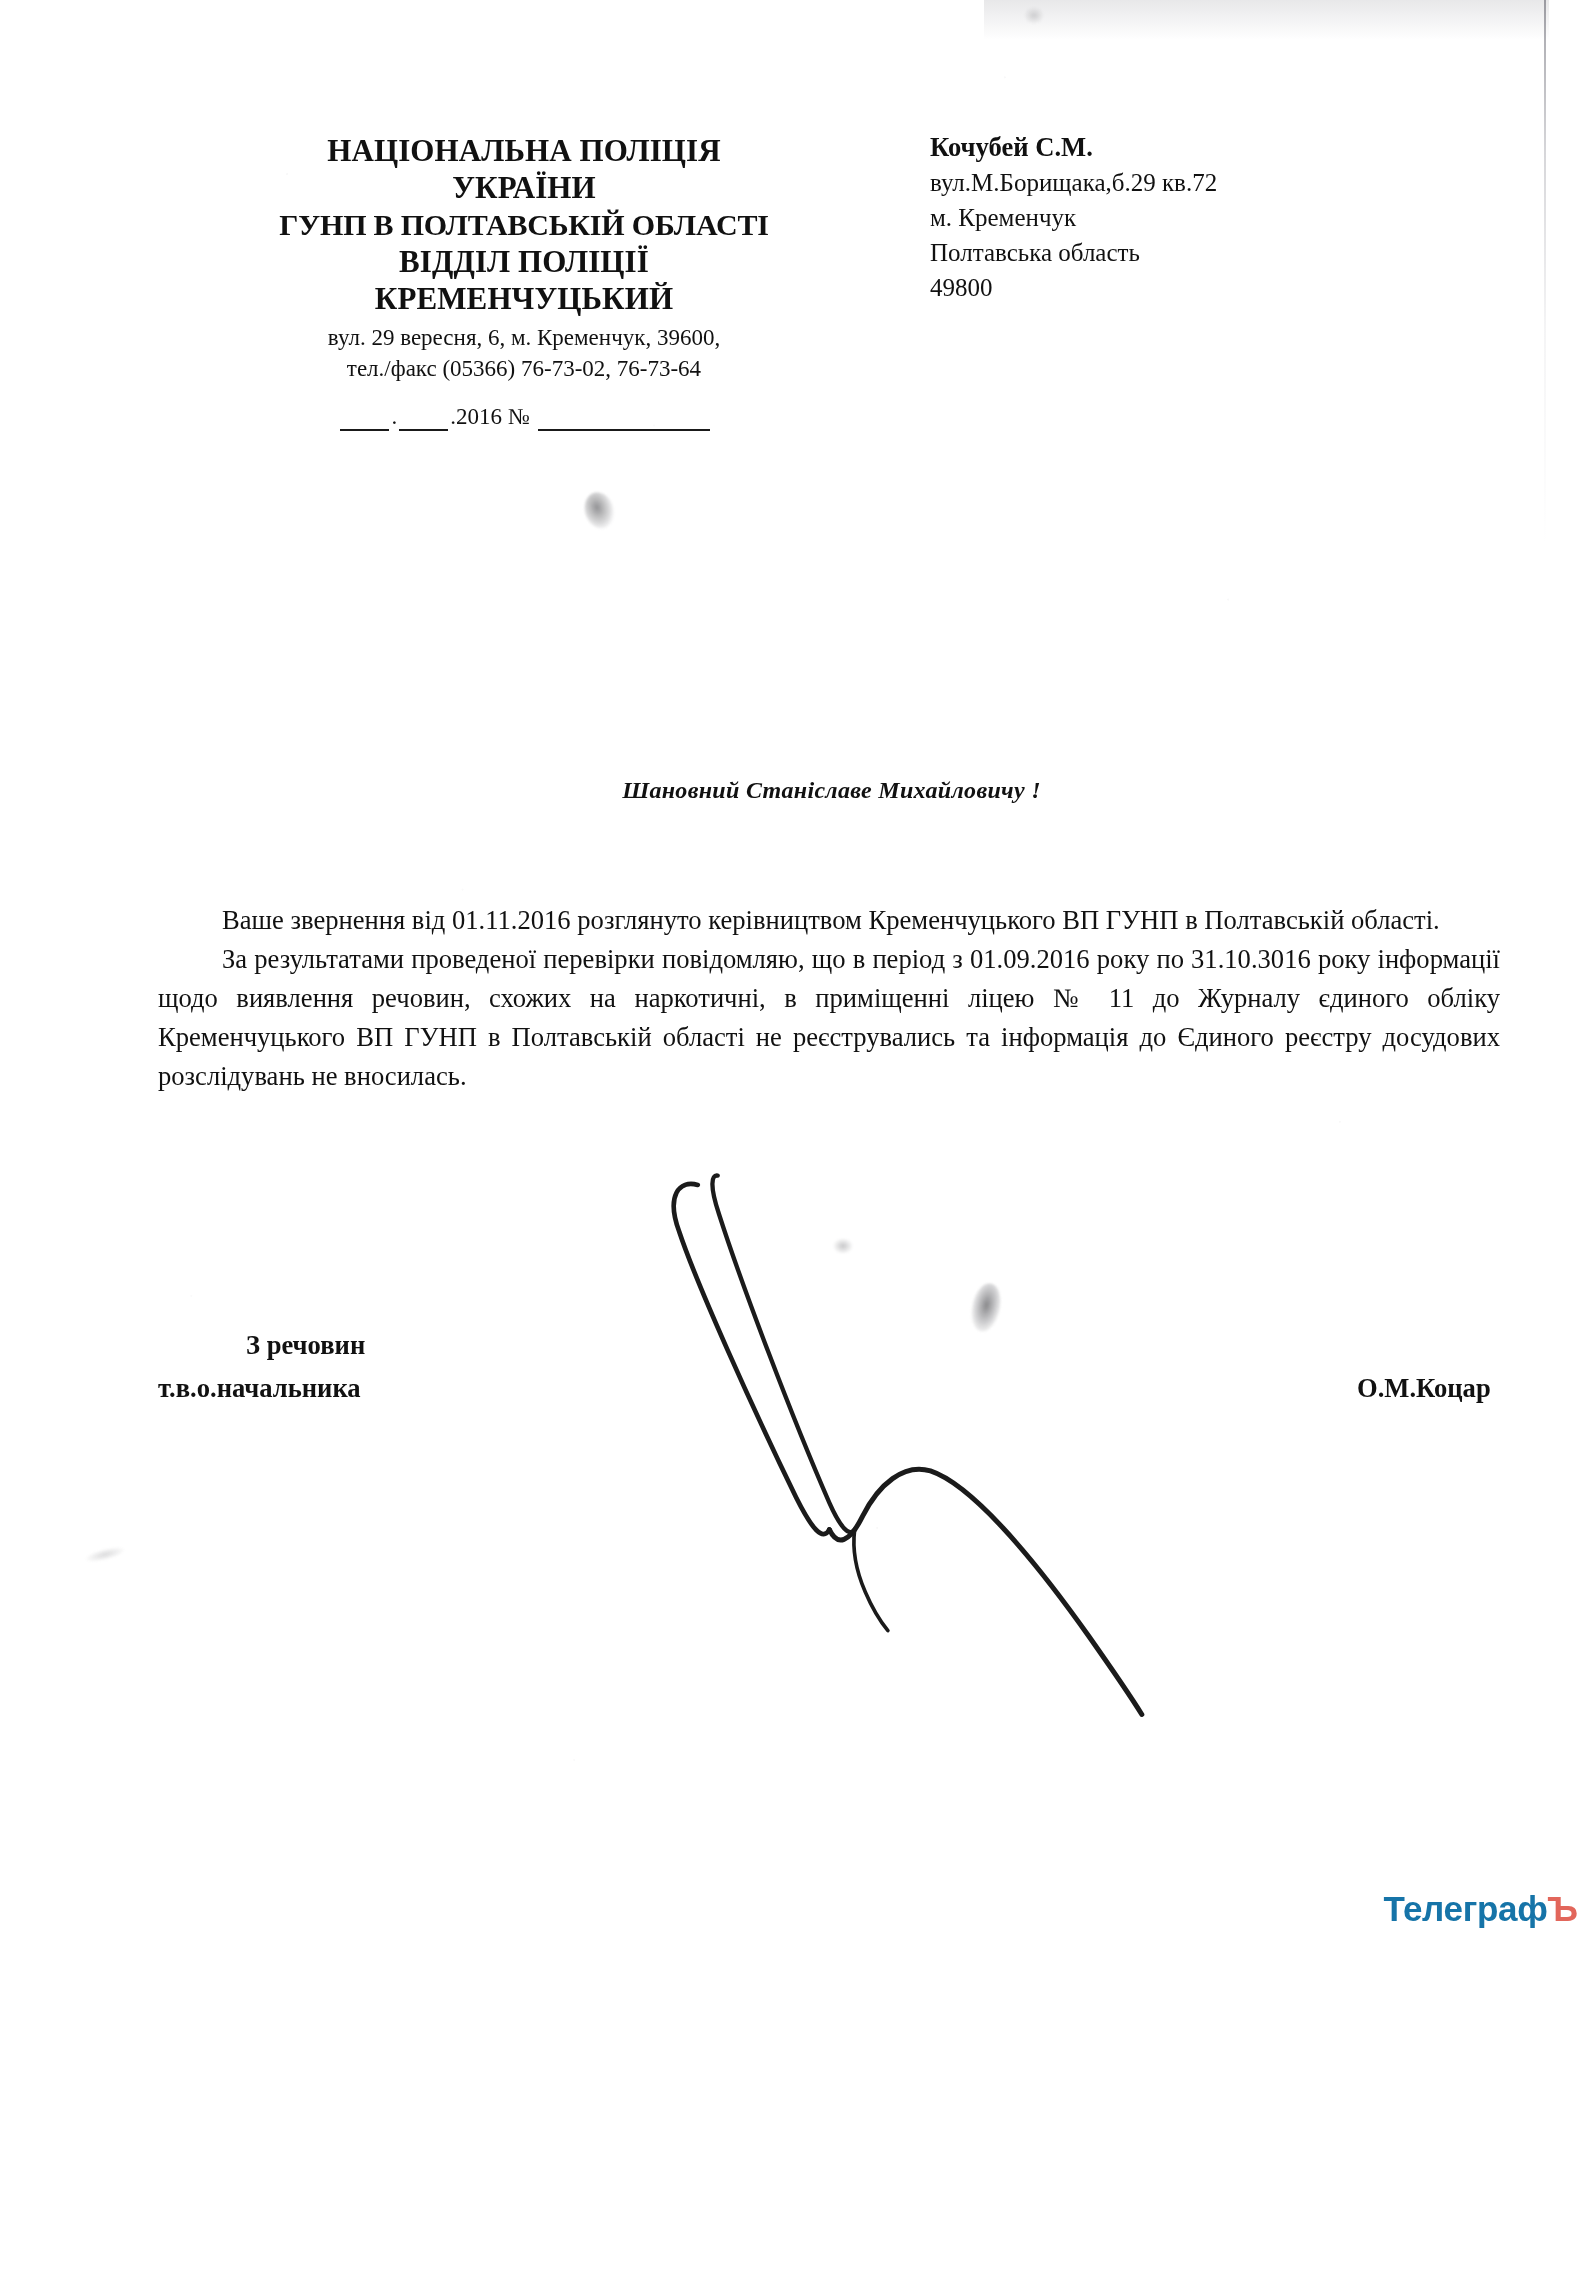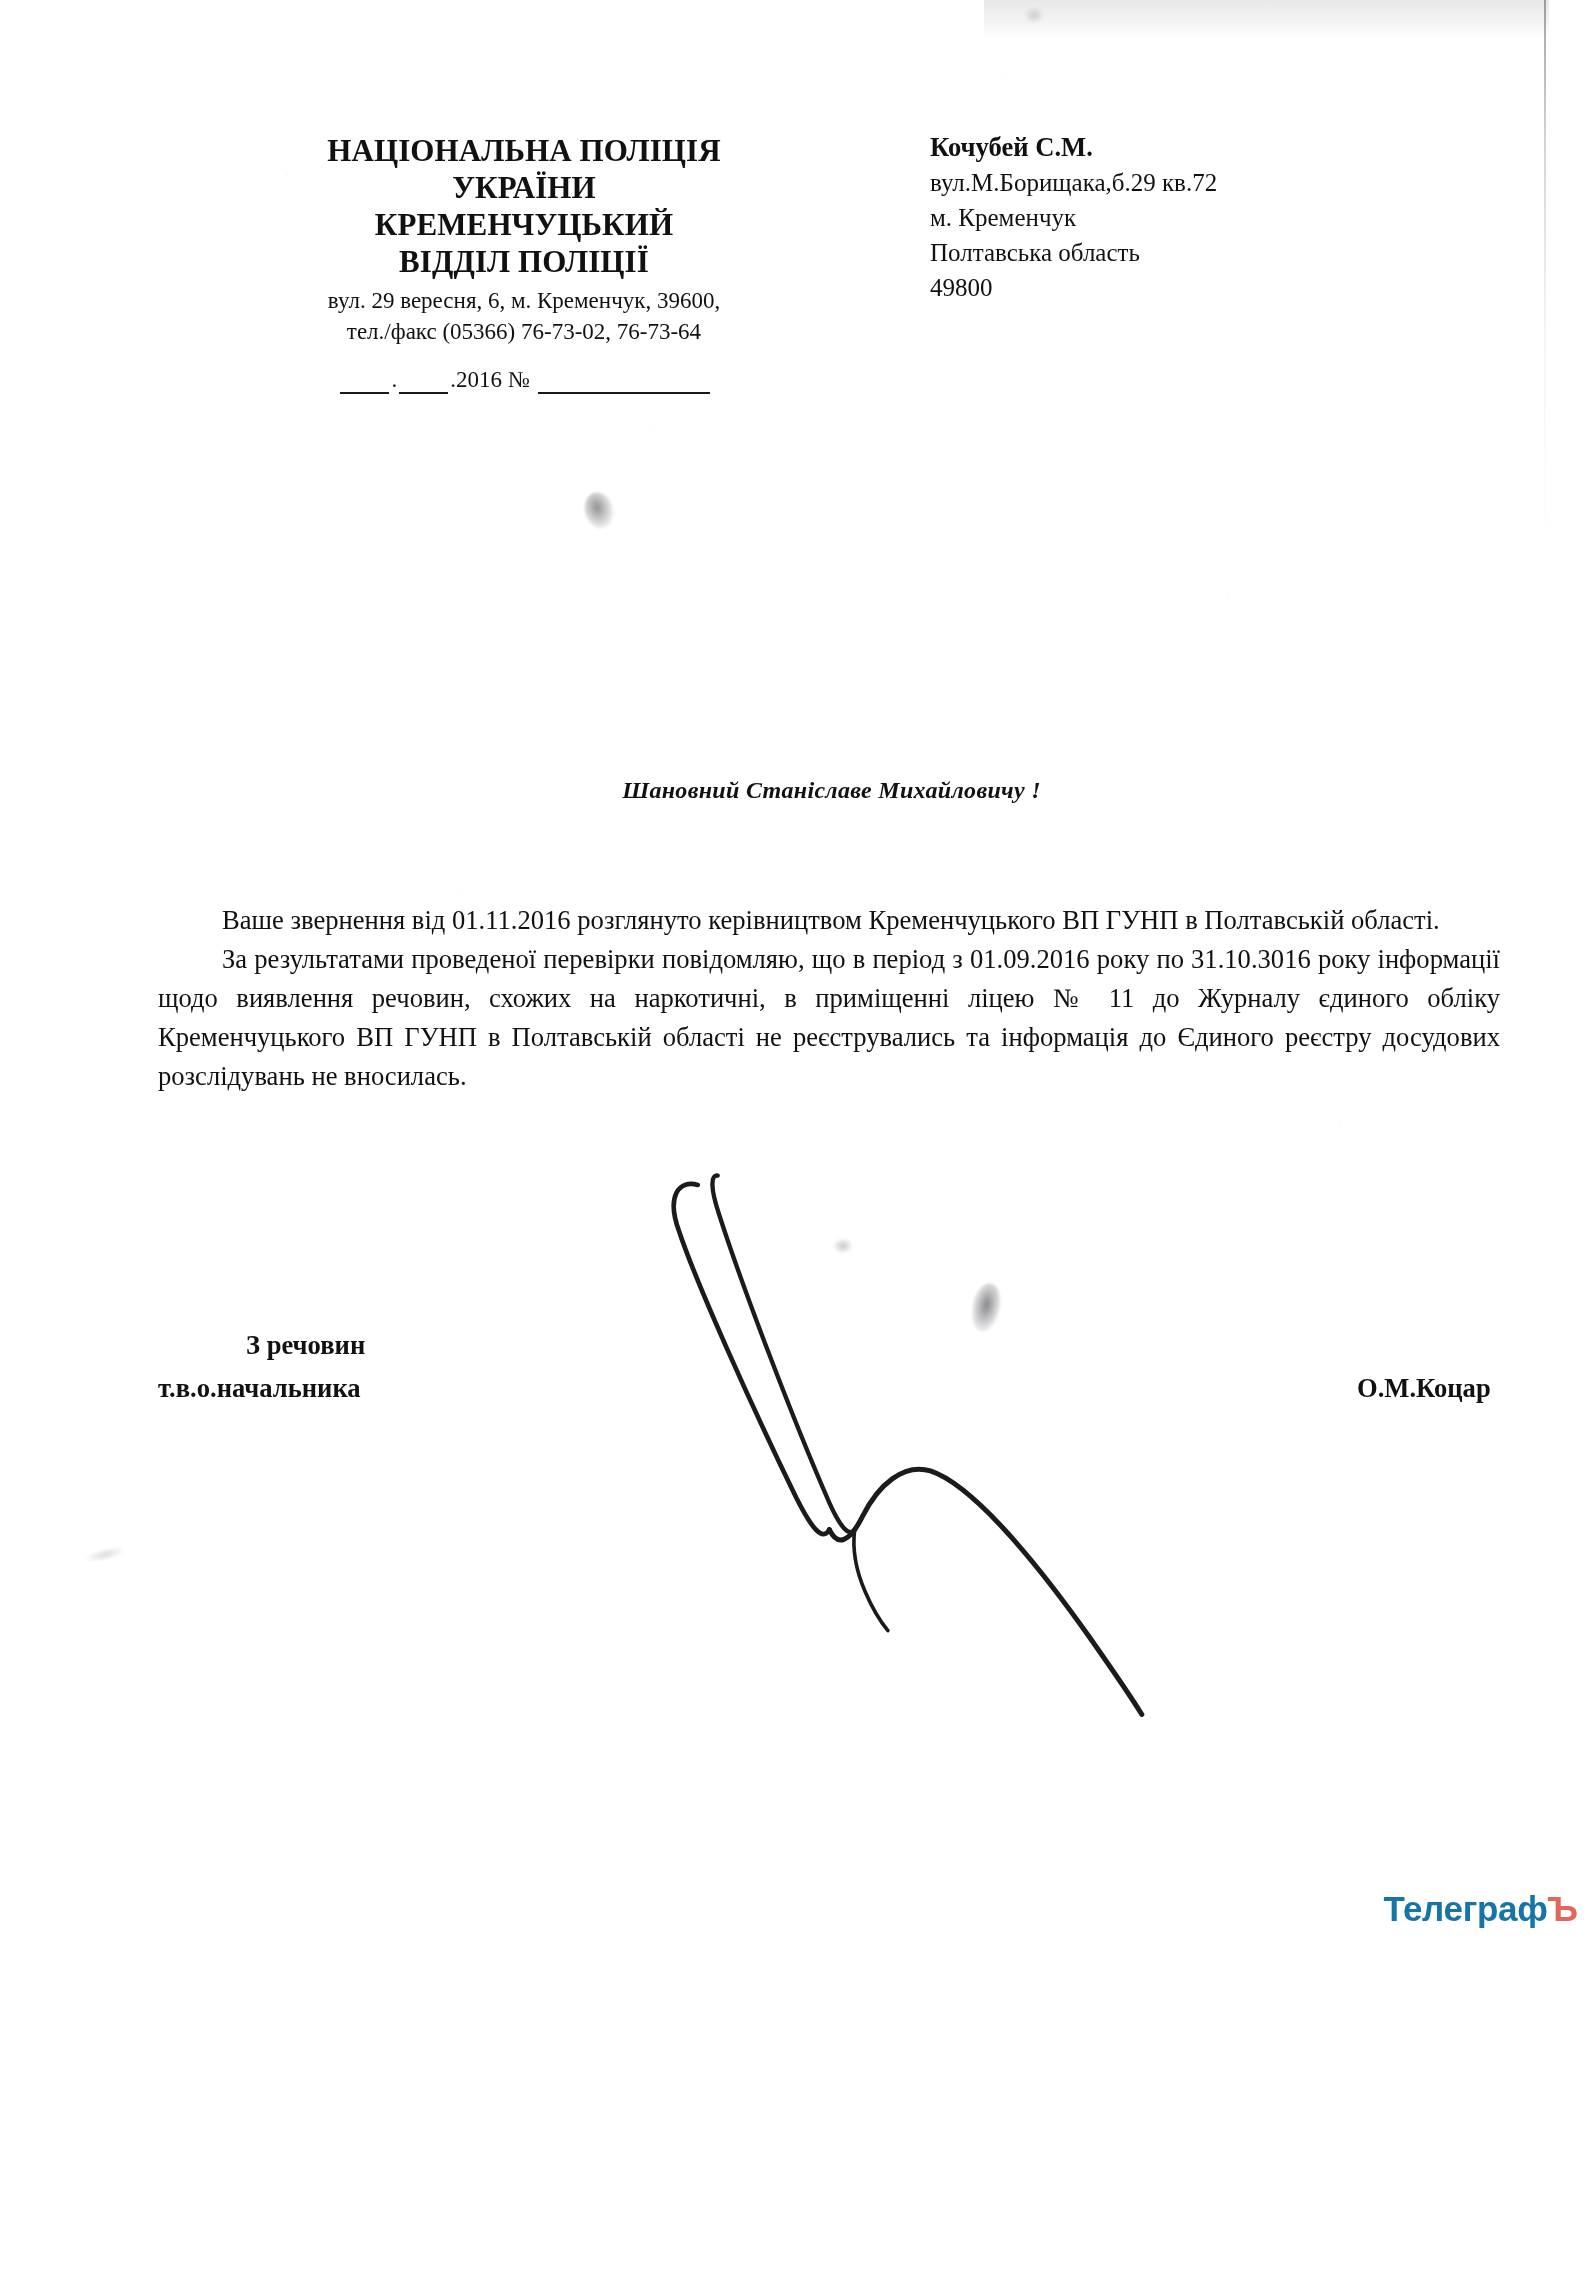--- a/index.html
+++ b/index.html
@@ -275,22 +275,23 @@
 
 <div class="page">
 
   <div class="paper-grain"></div>
   <div class="page-edge-top"></div>
   <div class="page-edge-right"></div>
 
   <div class="letterhead">
     <div class="lh-line">НАЦІОНАЛЬНА ПОЛІЦІЯ</div>
     <div class="lh-line">УКРАЇНИ</div>
+    <div class="lh-line wide">ГУНП В ПОЛТАВСЬКІЙ ОБЛАСТІ</div>
+    <div class="lh-line">ВІДДІЛ ПОЛІЦІЇ</div>
     <div class="lh-line">КРЕМЕНЧУЦЬКИЙ</div>
-    <div class="lh-line">ВІДДІЛ ПОЛІЦІЇ</div>
     <div class="lh-addr">вул. 29 вересня, 6, м. Кременчук, 39600,</div>
     <div class="lh-addr second">тел./факс (05366) 76-73-02, 76-73-64</div>
 
     <div class="docline">
       <span class="blank-short"></span>
       <span>.</span>
       <span class="blank-short"></span>
       <span>.2016</span>
       <span>&nbsp;</span>
       <span>№</span>

